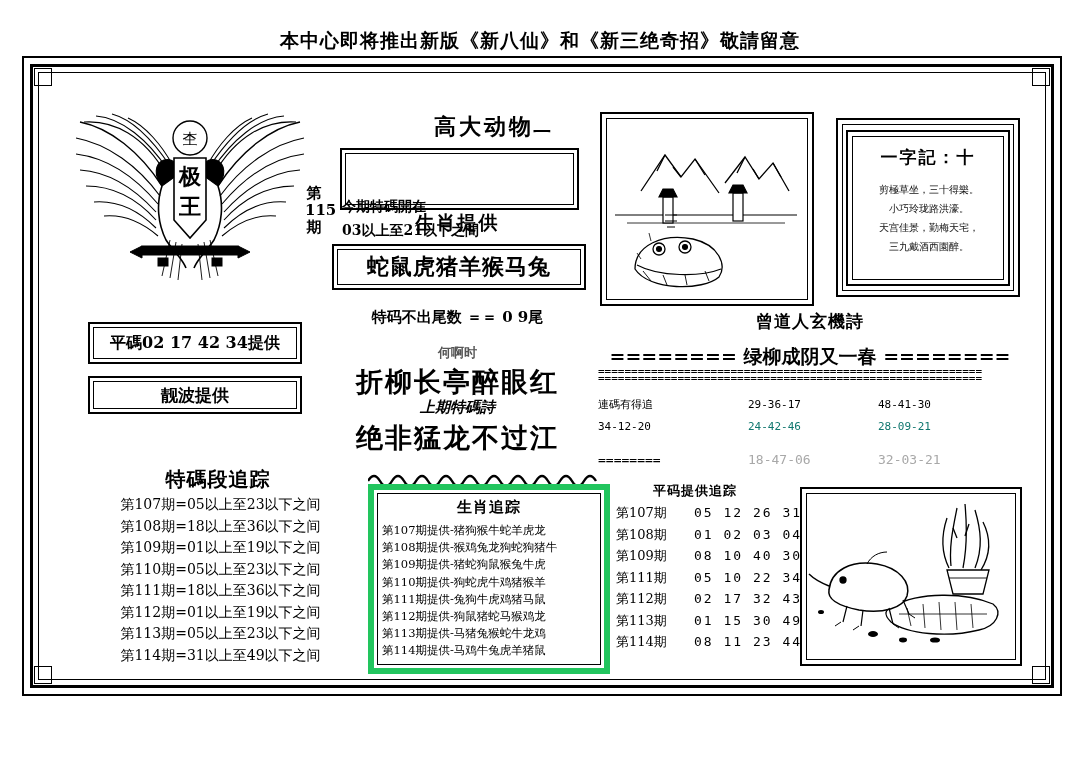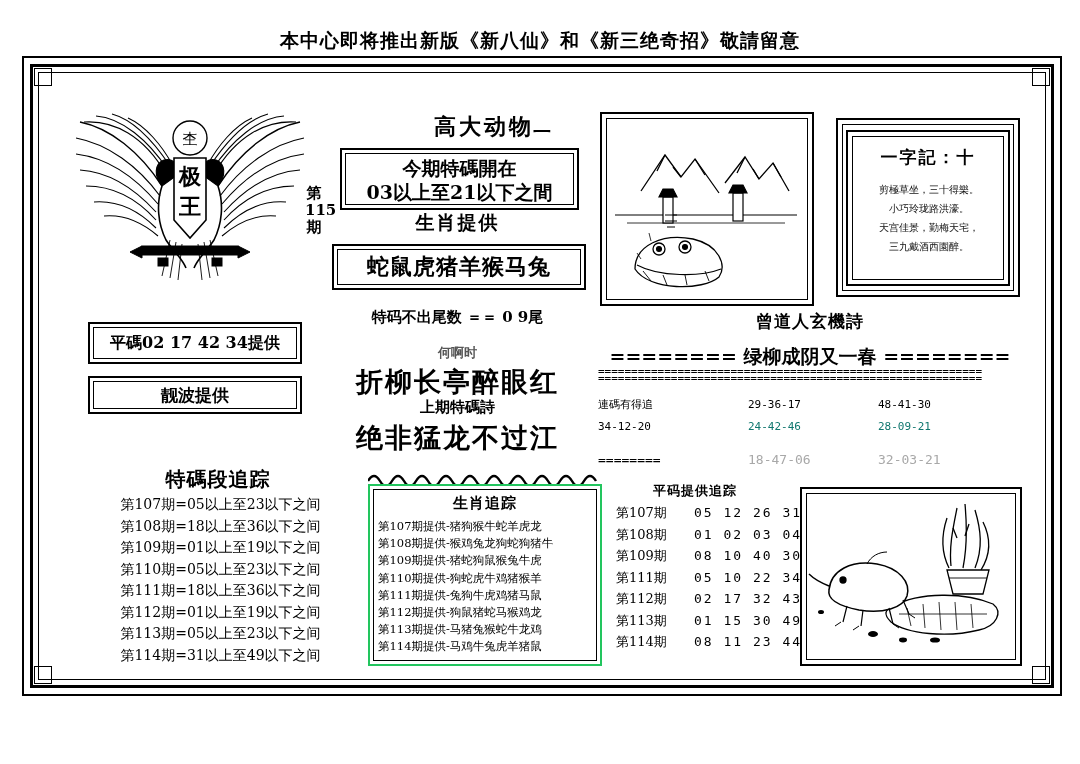--- a/index.html
+++ b/index.html
@@ -89,23 +89,23 @@
     position:absolute;left:394px;top:112px;width:180px;text-align:center;
     font-family:"DejaVu Serif","Liberation Serif",serif;
     font-size:22px;font-weight:bold;letter-spacing:3px;
   }
   .gaoda-dash{position:absolute;left:533px;top:120px;font-size:18px;font-weight:bold;}
 
   .tema-box{
     left:340px;top:148px;width:235px;height:58px;
   }
   .tema-box .l1,.tema-box .l2{
-    position:absolute;left:0;width:100%;text-align:center;
-    font-family:"DejaVu Serif","Liberation Serif",serif;
-    font-size:19px;font-weight:bold;white-space:nowrap;
+    position:absolute;left:0;width:100%;text-align:left;
+    font-family:"DejaVu Serif","Liberation Serif",serif;
+    font-size:14px;font-weight:bold;white-space:nowrap;margin-top:42px;
   }
   .tema-box .l1{top:6px;}
   .tema-box .l2{top:30px;}
 
   .shengxiao-title{
     position:absolute;left:340px;top:210px;width:235px;text-align:center;
     font-family:"DejaVu Serif","Liberation Serif",serif;
     font-size:19px;font-weight:bold;letter-spacing:2px;
   }
   .zodiac-box{
@@ -128,21 +128,21 @@
     font-size:13px;font-weight:bold;color:#555;
   }
   .poem1{
     position:absolute;left:330px;top:364px;width:255px;text-align:center;
     font-family:"DejaVu Serif","Liberation Serif",serif;
     font-size:27px;font-weight:bold;letter-spacing:2px;
   }
   .poem-sub{
     position:absolute;left:330px;top:398px;width:255px;text-align:center;
     font-family:"DejaVu Serif","Liberation Serif",serif;
-    font-size:15px;font-weight:bold;
+    font-size:15px;font-weight:bold;font-style:italic;
   }
   .poem2{
     position:absolute;left:330px;top:420px;width:255px;text-align:center;
     font-family:"DejaVu Serif","Liberation Serif",serif;
     font-size:27px;font-weight:bold;letter-spacing:2px;
   }
 
   
   .pic-frame{position:absolute;border:2px solid #000;background:#fff;}
   .pic-frame .inner{position:absolute;left:4px;top:4px;right:4px;bottom:4px;border:1px solid #000;overflow:hidden;}
@@ -208,21 +208,21 @@
   }
   .tm-list{
     position:absolute;left:88px;top:494px;width:265px;
     font-family:"DejaVu Serif","Liberation Serif",serif;
     font-size:14px;line-height:21.5px;
     text-align:center;
   }
 
   
   .sxzz-box{
-    left:368px;top:484px;width:230px;height:178px;border:2px solid #22c55e;
+    left:368px;top:484px;width:230px;height:178px;border:6px solid #22c55e;
   }
   .sxzz-title{
     position:absolute;left:0;top:8px;width:100%;text-align:center;
     font-family:"DejaVu Serif","Liberation Serif",serif;
     font-size:15px;font-weight:bold;letter-spacing:1px;
   }
   .sxzz-list{
     position:absolute;left:8px;top:32px;right:6px;
     font-family:"DejaVu Serif","Liberation Serif",serif;
     font-size:11.5px;line-height:17.2px;

